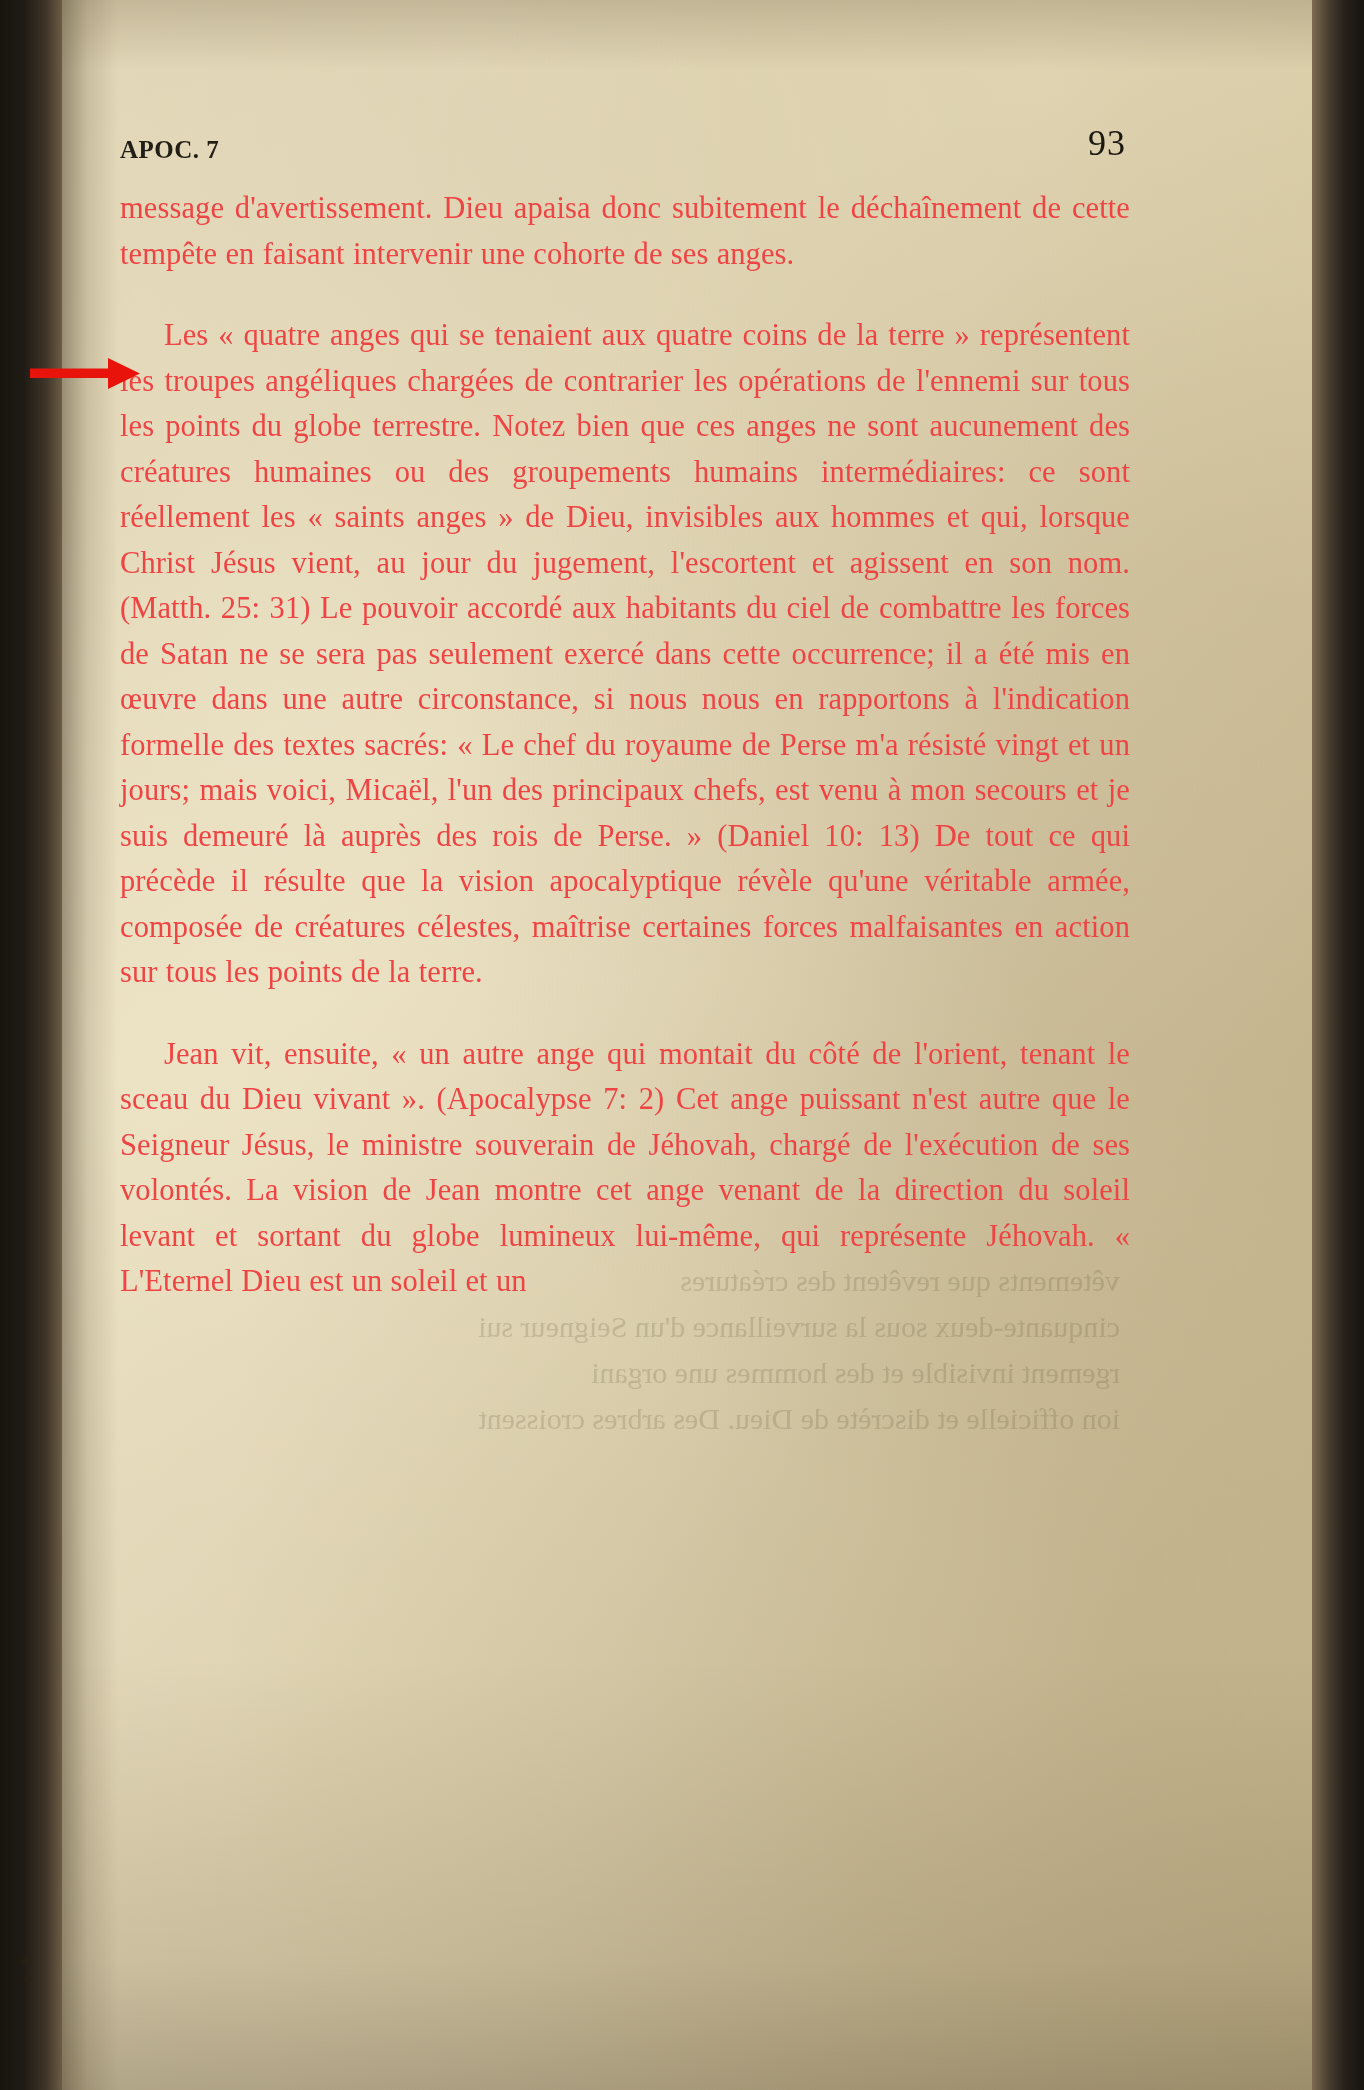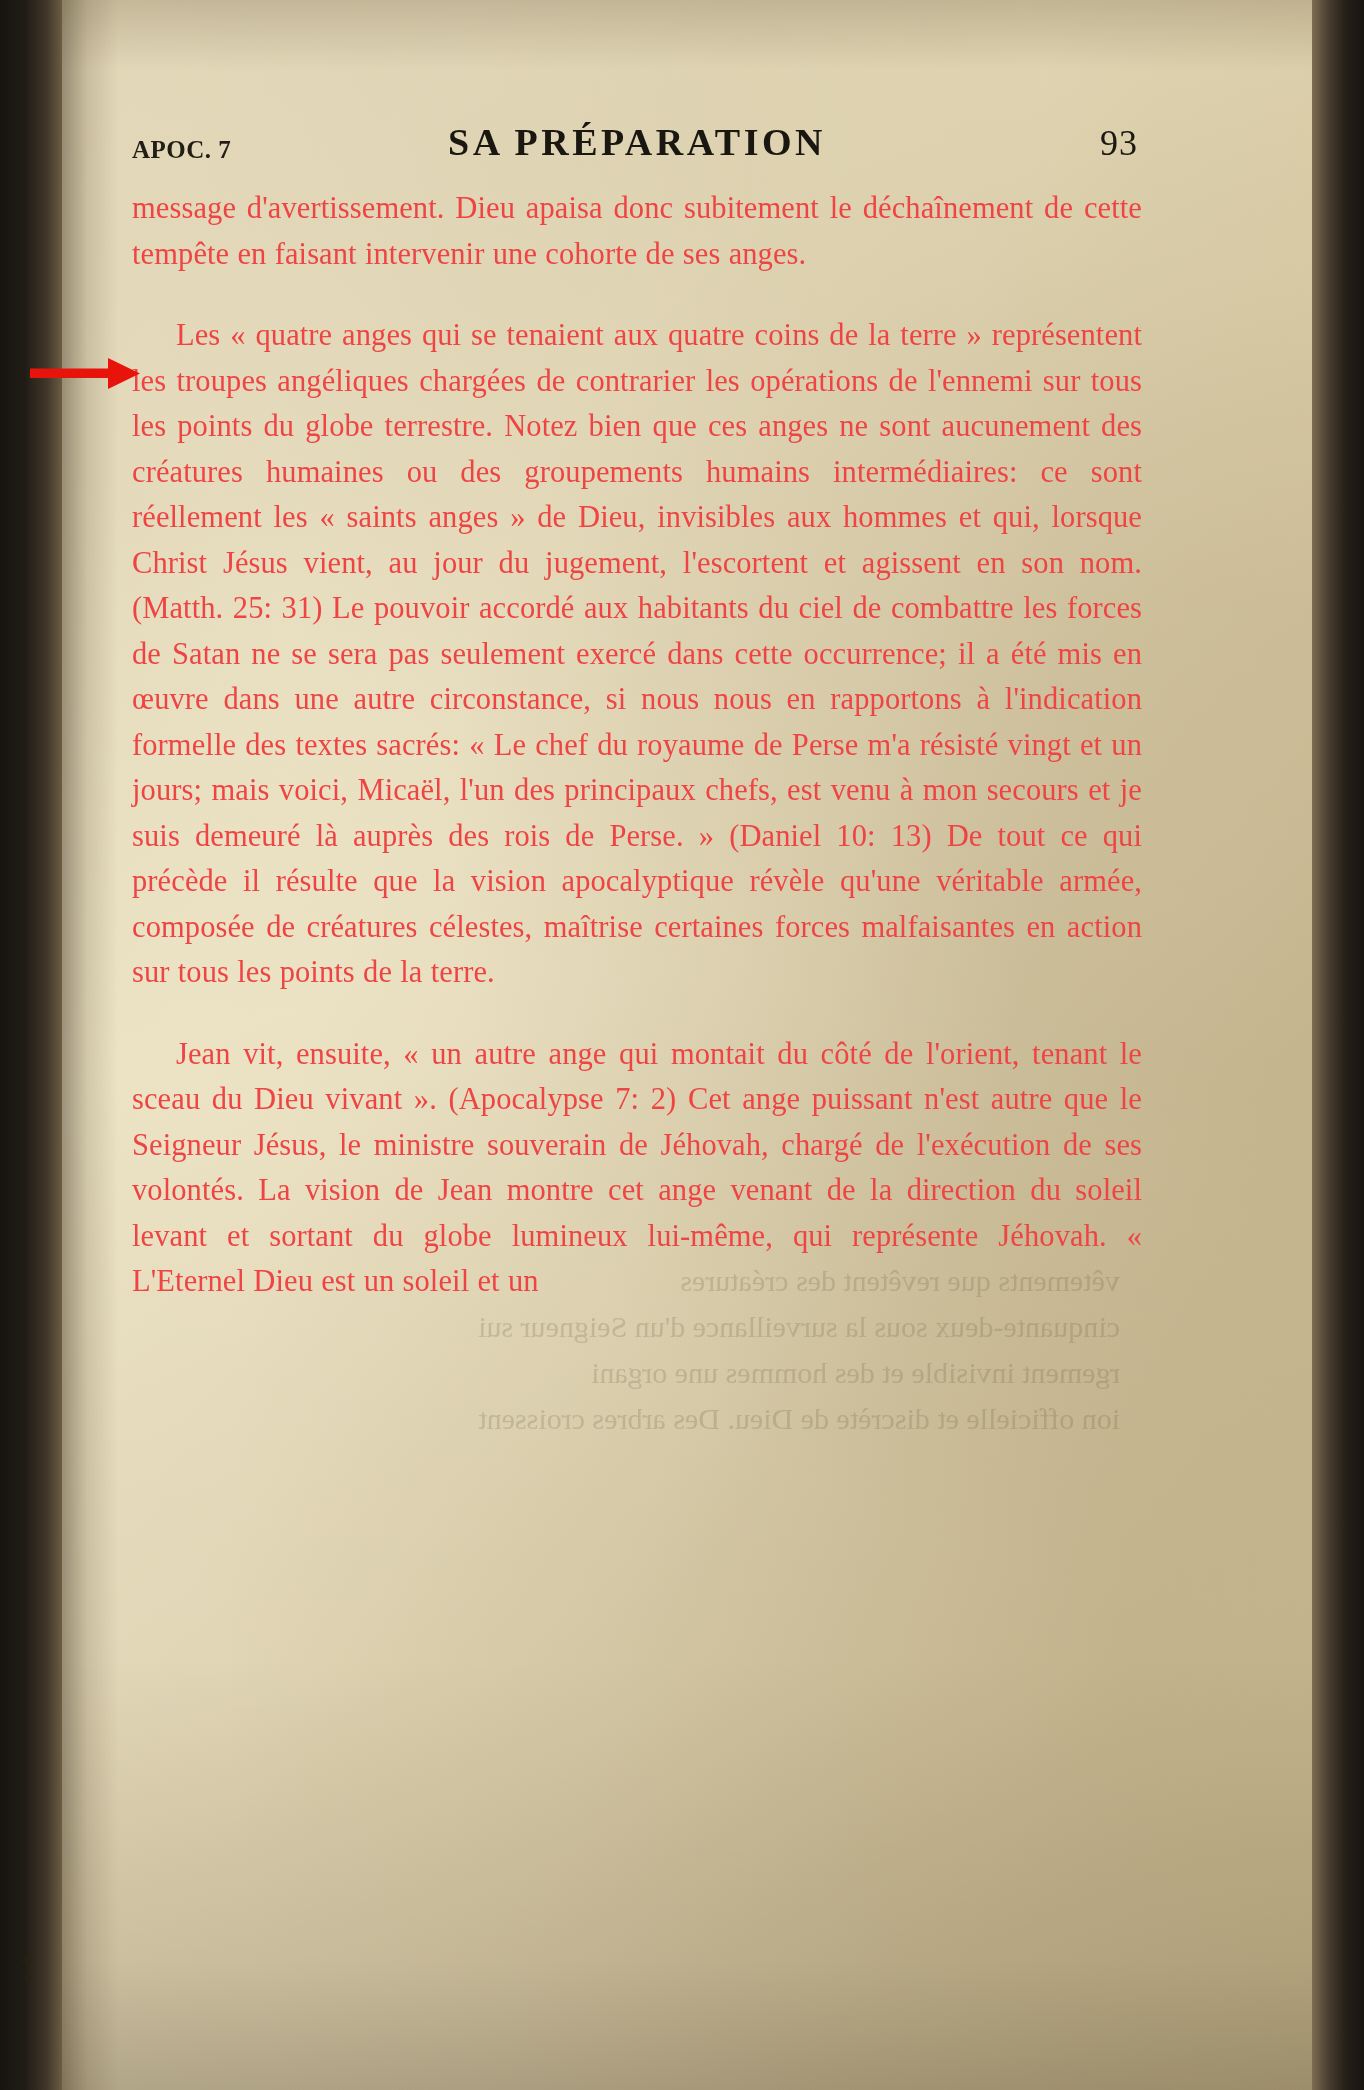--- a/index.html
+++ b/index.html
@@ -79,21 +79,21 @@
     position: absolute;
     left: 62px; top: 0;
     width: 1250px; height: 70px;
     background: linear-gradient(to bottom, rgba(90,74,46,0.22) 0%, rgba(0,0,0,0) 100%);
     pointer-events: none;
   }
 
   
   .content {
     position: absolute;
-    left: 132px;
+    left: 120px;
     top: 118px;
     width: 1010px;
     color: #16140f;
   }
 
   .runhead {
     position: relative;
     height: 56px;
     margin-bottom: 12px;
   }
@@ -198,21 +198,20 @@
     <div>vêtements que revêtent des créatures</div>
     <div>cinquante-deux sous la surveillance d'un Seigneur sui</div>
     <div>rgement invisible et des hommes une organi</div>
     <div>ion officielle et discrète de Dieu. Des arbres croissent</div>
   </div>
 
   <div class="content">
 
     <div class="runhead">
       <div class="folio-left">APOC. 7</div>
-      <div class="title">SA PRÉPARATION</div>
       <div class="page-number">93</div>
     </div>
 
     <p class="body para-1">message d'avertissement. Dieu apaisa donc subitement le déchaînement de cette tempête en faisant intervenir une cohorte de ses anges.</p>
 
     <p class="body indent para-2">Les « quatre anges qui se tenaient aux quatre coins de la terre » représentent les troupes angéliques chargées de contrarier les opérations de l'ennemi sur tous les points du globe terrestre. Notez bien que ces anges ne sont aucunement des créatures humaines ou des groupements humains intermédiaires: ce sont réellement les « saints anges » de Dieu, invisibles aux hommes et qui, lorsque Christ Jésus vient, au jour du jugement, l'escortent et agissent en son nom. (Matth. 25: 31) Le pouvoir accordé aux habitants du ciel de combattre les forces de Satan ne se sera pas seulement exercé dans cette occurrence; il a été mis en œuvre dans une autre circonstance, si nous nous en rapportons à l'indication formelle des textes sacrés: « Le chef du royaume de Perse m'a résisté vingt et un jours; mais voici, Micaël, l'un des principaux chefs, est venu à mon secours et je suis demeuré là auprès des rois de Perse. » (Daniel 10: 13) De tout ce qui précède il résulte que la vision apocalyptique révèle qu'une véritable armée, composée de créatures célestes, maîtrise certaines forces malfaisantes en action sur tous les points de la terre.</p>
 
 
     <p class="body indent">Jean vit, ensuite, « un autre ange qui montait du côté de l'orient, tenant le sceau du Dieu vivant ». (Apocalypse 7: 2) Cet ange puissant n'est autre que le Seigneur Jésus, le ministre souverain de Jéhovah, chargé de l'exécution de ses volontés. La vision de Jean montre cet ange venant de la direction du soleil levant et sortant du globe lumineux lui-même, qui représente Jéhovah. « L'Eternel Dieu est un soleil et un</p>
 

